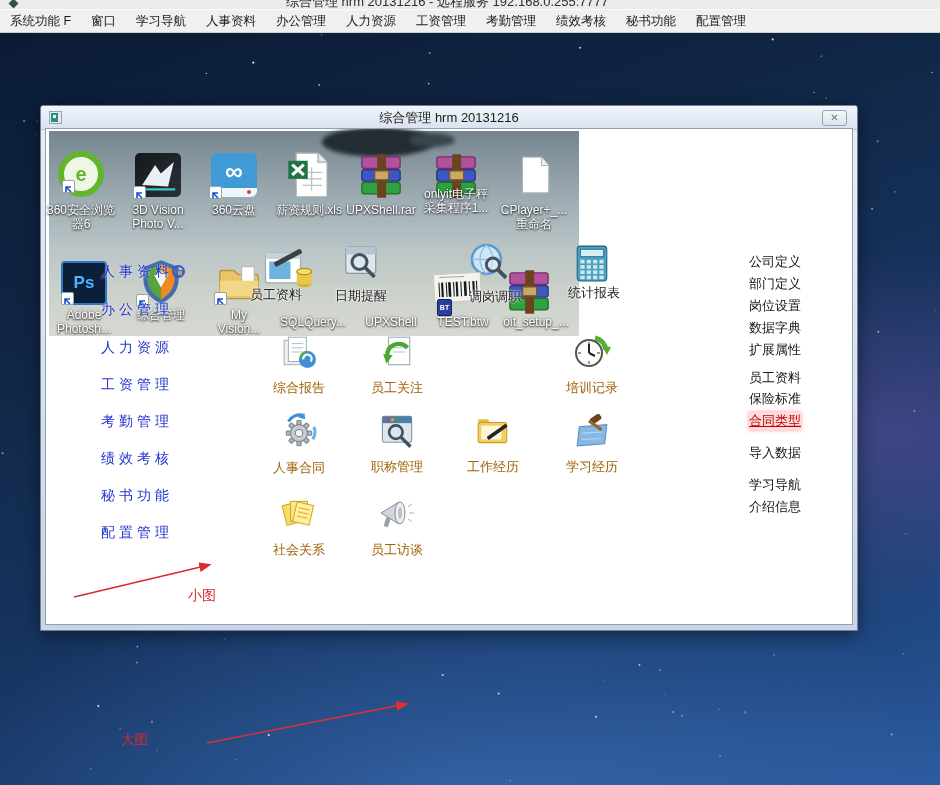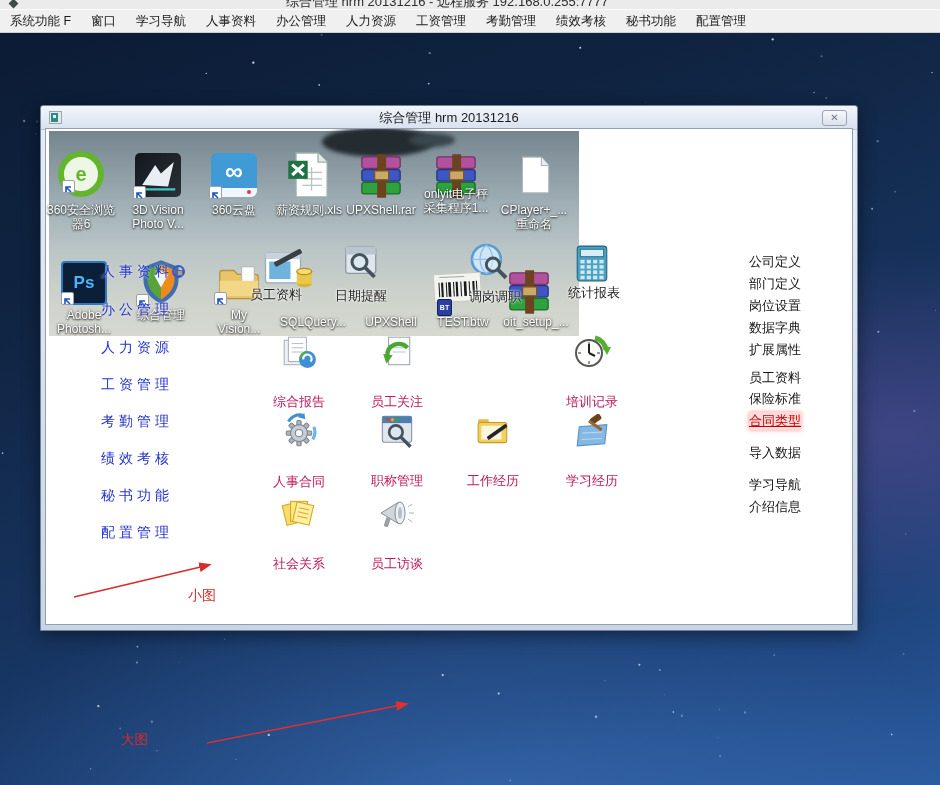--- a/index.html
+++ b/index.html
@@ -54,21 +54,21 @@
   
   .lmenu { position:absolute; left:55px; width:110px; font-size:14px; letter-spacing:4px; color:#2433cc; cursor:pointer;
     text-shadow:0 0 3px rgba(255,255,255,.8); white-space:nowrap; }
   .sel-ring { position:absolute; left:126px; top:136px; width:13px; height:13px; border:2px solid #3a55d0; border-radius:50%; }
   .sel-ring::before { content:""; position:absolute; left:2.5px; top:2.5px; width:4px; height:4px; background:#9aa4ae; border:1px solid #667; }
 
   .applabel { position:absolute; transform:translateX(-50%); font-size:13px; color:#1c1c1c; white-space:nowrap;
     text-shadow:0 0 3px #fff,0 0 2px #fff; cursor:pointer; }
   .acell { position:absolute; transform:translateX(-50%); width:96px; text-align:center; cursor:pointer; }
   .acell .ai { display:inline-block; }
-  .acell .al { margin-top:20px; font-size:13px; color:#be185d; white-space:nowrap; }
+  .acell .al { margin-top:6px; font-size:13px; color:#a16207; white-space:nowrap; }
 
   .rmenu { position:absolute; left:703px; font-size:13px; color:#141414; white-space:nowrap; cursor:pointer; }
   .rmenu.hl { color:#c00000; text-decoration:underline; background:rgba(255,196,196,.6); box-shadow:0 0 4px rgba(255,120,120,.8); }
 
   .redtext { position:absolute; color:#d92b2b; font-size:13.5px; white-space:nowrap; }
   svg.overlay { position:absolute; inset:0; pointer-events:none; }
 
   .ib { position:relative; } 
 </style>
 </head>

